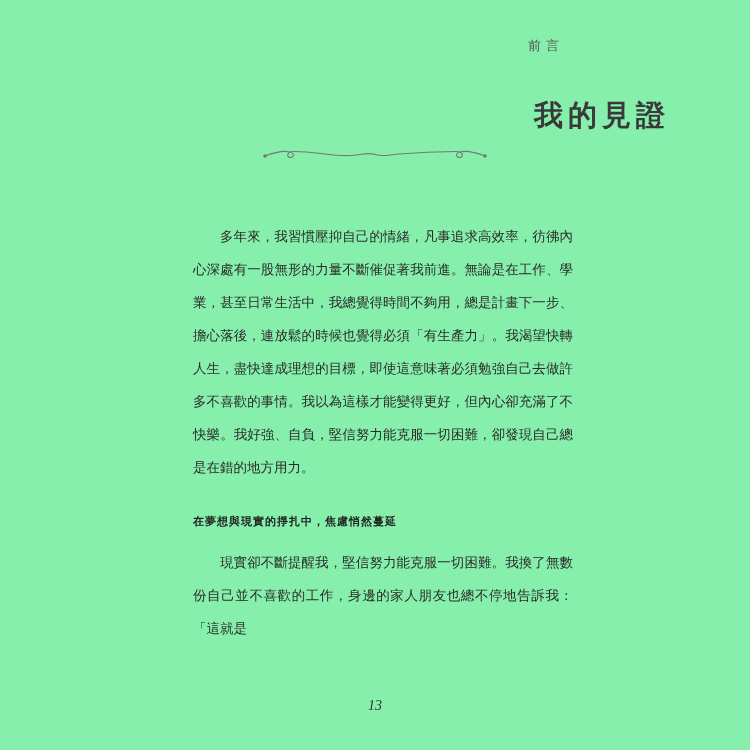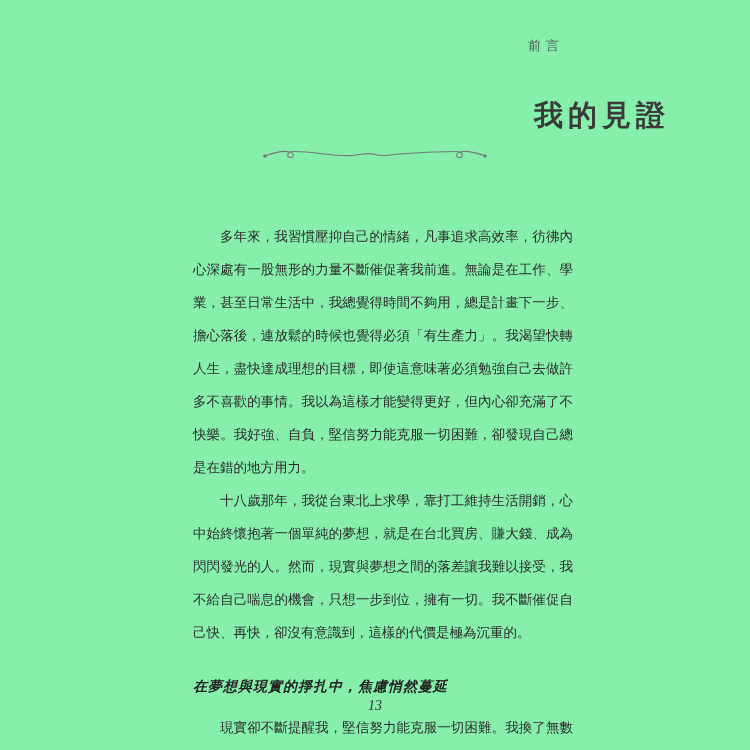--- a/index.html
+++ b/index.html
@@ -56,26 +56,25 @@
     text-align: justify;
     color: #2b2b2b;
     margin-top: 40px;
   }
   .body-text p {
     margin: 0;
     text-indent: 2em;
   }
   .body-text h2.subheading {
     margin: 21px 0 8px 0;
-    font-size: 14px;
+    font-size: 11px;
     font-weight: 700;
     letter-spacing: 1px;
     color: #222222;
     font-family: "Liberation Sans", sans-serif;
-    font-style: italic;
   }
   .page-number {
     position: absolute;
     top: 698px;
     left: 0;
     width: 750px;
     text-align: center;
     font-size: 14px;
     font-style: italic;
     color: #333333;
@@ -106,21 +105,20 @@
                  C197,15 196,10.5 201,9
                  C208,7 218,10 226,13"></path>
       </g>
       <circle cx="6" cy="13" r="1.8" fill="#777777"></circle>
       <circle cx="226" cy="13" r="1.8" fill="#777777"></circle>
     </svg>
   </div>
 
   <div class="body-text">
     <p>多年來，我習慣壓抑自己的情緒，凡事追求高效率，彷彿內心深處有一股無形的力量不斷催促著我前進。無論是在工作、學業，甚至日常生活中，我總覺得時間不夠用，總是計畫下一步、擔心落後，連放鬆的時候也覺得必須「有生產力」。我渴望快轉人生，盡快達成理想的目標，即使這意味著必須勉強自己去做許多不喜歡的事情。我以為這樣才能變得更好，但內心卻充滿了不快樂。我好強、自負，堅信努力能克服一切困難，卻發現自己總是在錯的地方用力。</p>
-    <p>十八歲那年，我從台東北上求學，靠打工維持生活開銷，心中始終懷抱著一個單純的夢想，就是在台北買房、賺大錢、成為閃閃發光的人。然而，現實與夢想之間的落差讓我難以接受，我不給自己喘息的機會，只想一步到位，擁有一切。我不斷催促自己快、再快，卻沒有意識到，這樣的代價是極為沉重的。</p>
 
     <h2 class="subheading">在夢想與現實的掙扎中，焦慮悄然蔓延</h2>
 
     <p>現實卻不斷提醒我，堅信努力能克服一切困難。我換了無數份自己並不喜歡的工作，身邊的家人朋友也總不停地告訴我：「這就是</p>
   </div>
 
   <div class="page-number">13</div>
 
 </div>
 

